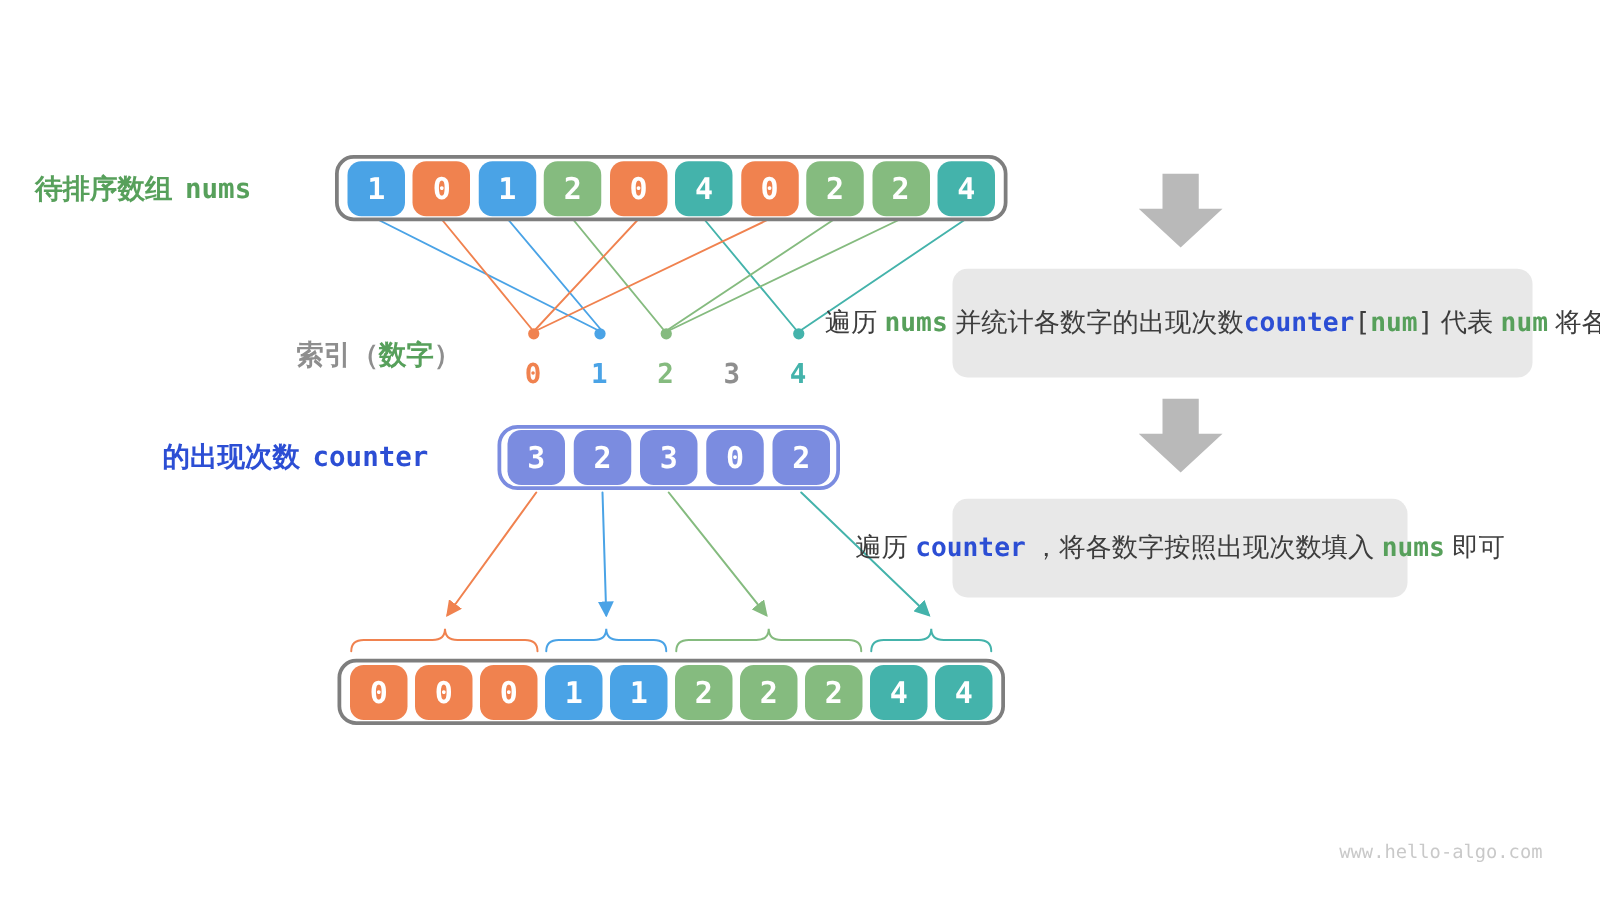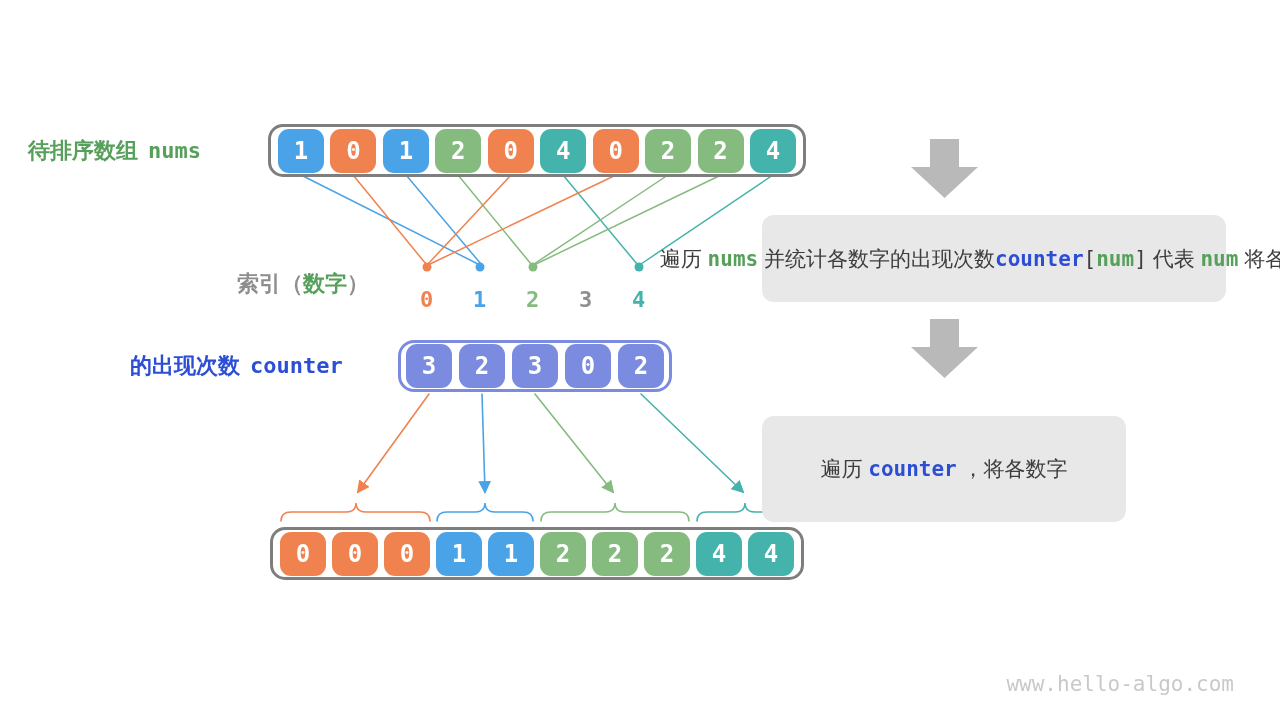--- a/index.html
+++ b/index.html
@@ -35,21 +35,21 @@
   .index-digits{position:absolute;display:flex;}
   .idx-digit{width:53px;text-align:center;font-family:"DejaVu Sans Mono","Liberation Mono",monospace;
              font-weight:700;font-size:22px;line-height:24px;}
 
   .callout{position:absolute;background:var(--box_bg);border-radius:12px;color:var(--text);
            display:flex;flex-direction:row;justify-content:center;align-items:center;
            font-size:21px;line-height:36px;}
   .callout-line{white-space:nowrap;}
 
   .watermark{position:absolute;font-family:"DejaVu Sans Mono","Liberation Mono",monospace;
-             font-size:21px;color:var(--watermark);}
+             font-size:15px;color:var(--watermark);}
 </style>
 </head>
 <body>
 
 <div id="canvas">
 
   <svg class="overlay" viewBox="0 0 1280 720">
     <defs>
       <marker id="ah-o" viewBox="0 0 10 10" refX="8.5" refY="5" markerWidth="8" markerHeight="8" orient="auto-start-reverse">
         <path d="M0,0 L10,5 L0,10 z" class="f-orange"></path>
@@ -151,19 +151,20 @@
       <div class="cell" style="background: var(--green);">2</div>
       <div class="cell" style="background: var(--green);">2</div>
       <div class="cell" style="background: var(--teal);">4</div>
       <div class="cell" style="background: var(--teal);">4</div>
     </div>
 
   <div class="callout" style="left:762px;top:215px;width:464px;height:87px">
     <div class="callout-line"><span>遍历 </span><span class="code t-green">nums</span><span> 并统计各数字的出现次数</span></div>
     <div class="callout-line"><span class="code t-blue">counter</span><span class="bracket">[</span><span class="code t-green">num</span><span class="bracket">]</span><span> 代表 </span><span class="code t-green">num</span><span> 将各数字</span></div>
   </div>
-  <div class="callout" style="left:762px;top:416px;width:364px;height:106px">
+  <div class="callout" style="left:762px;top:399px;width:364px;height:79px">
     <div class="callout-line"><span>遍历 </span><span class="code t-blue">counter</span><span> ，将各数字</span></div>
+    <div class="callout-line"><span>按照出现次数填入 </span><span class="code t-green">nums</span><span> 即可</span></div>
   </div>
 
   <div class="watermark" style="right:46px;top:672px">www.hello-algo.com</div>
 
 </div>
 
 </body></html>

